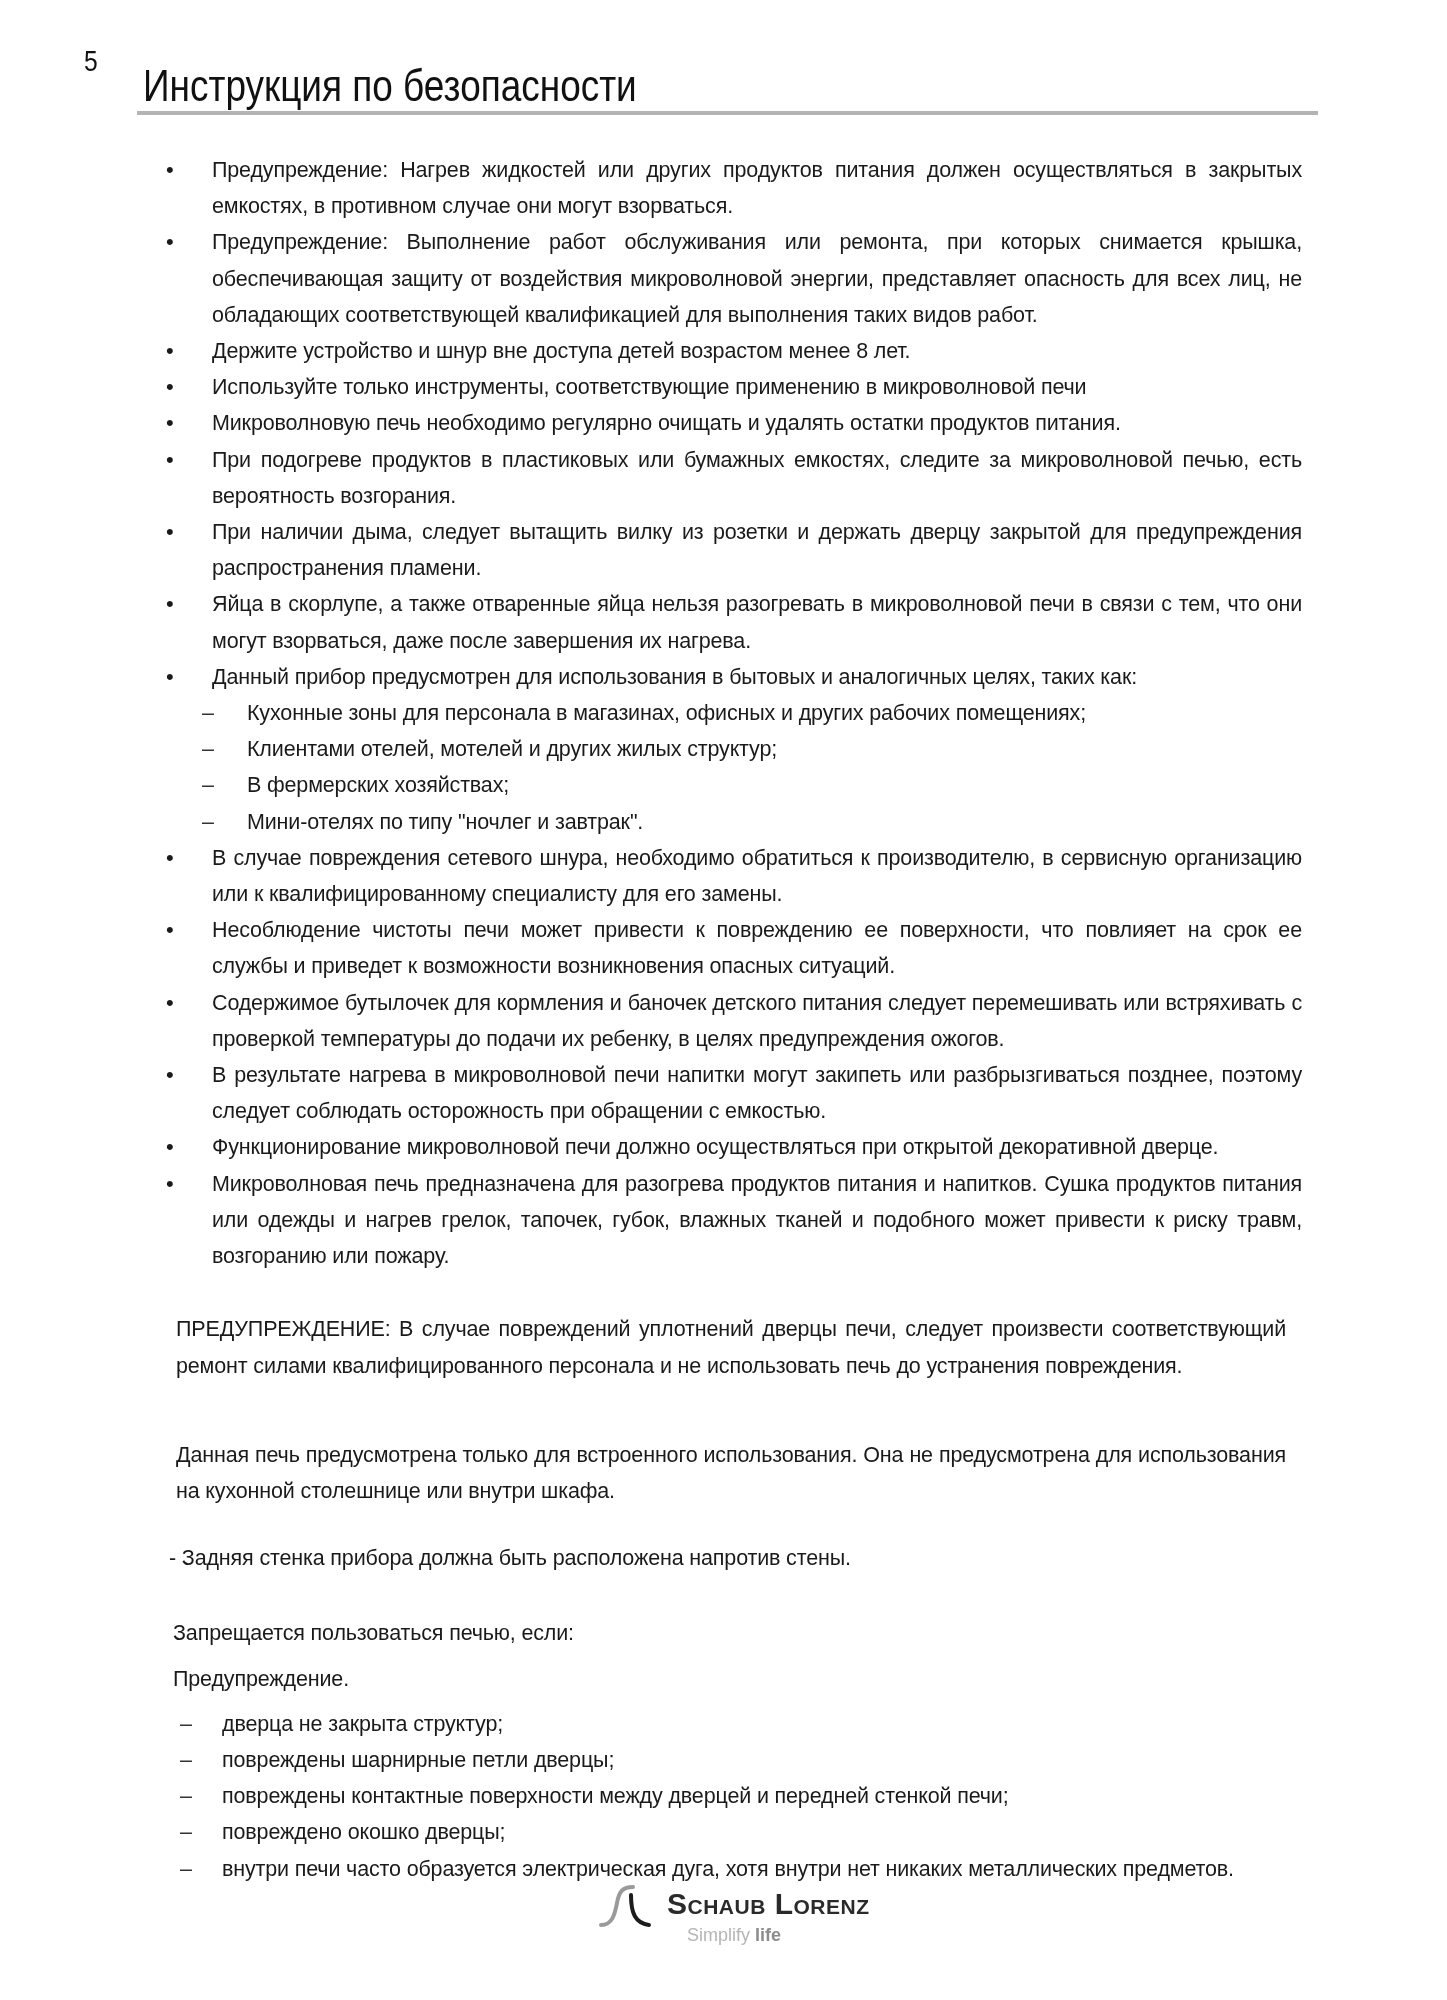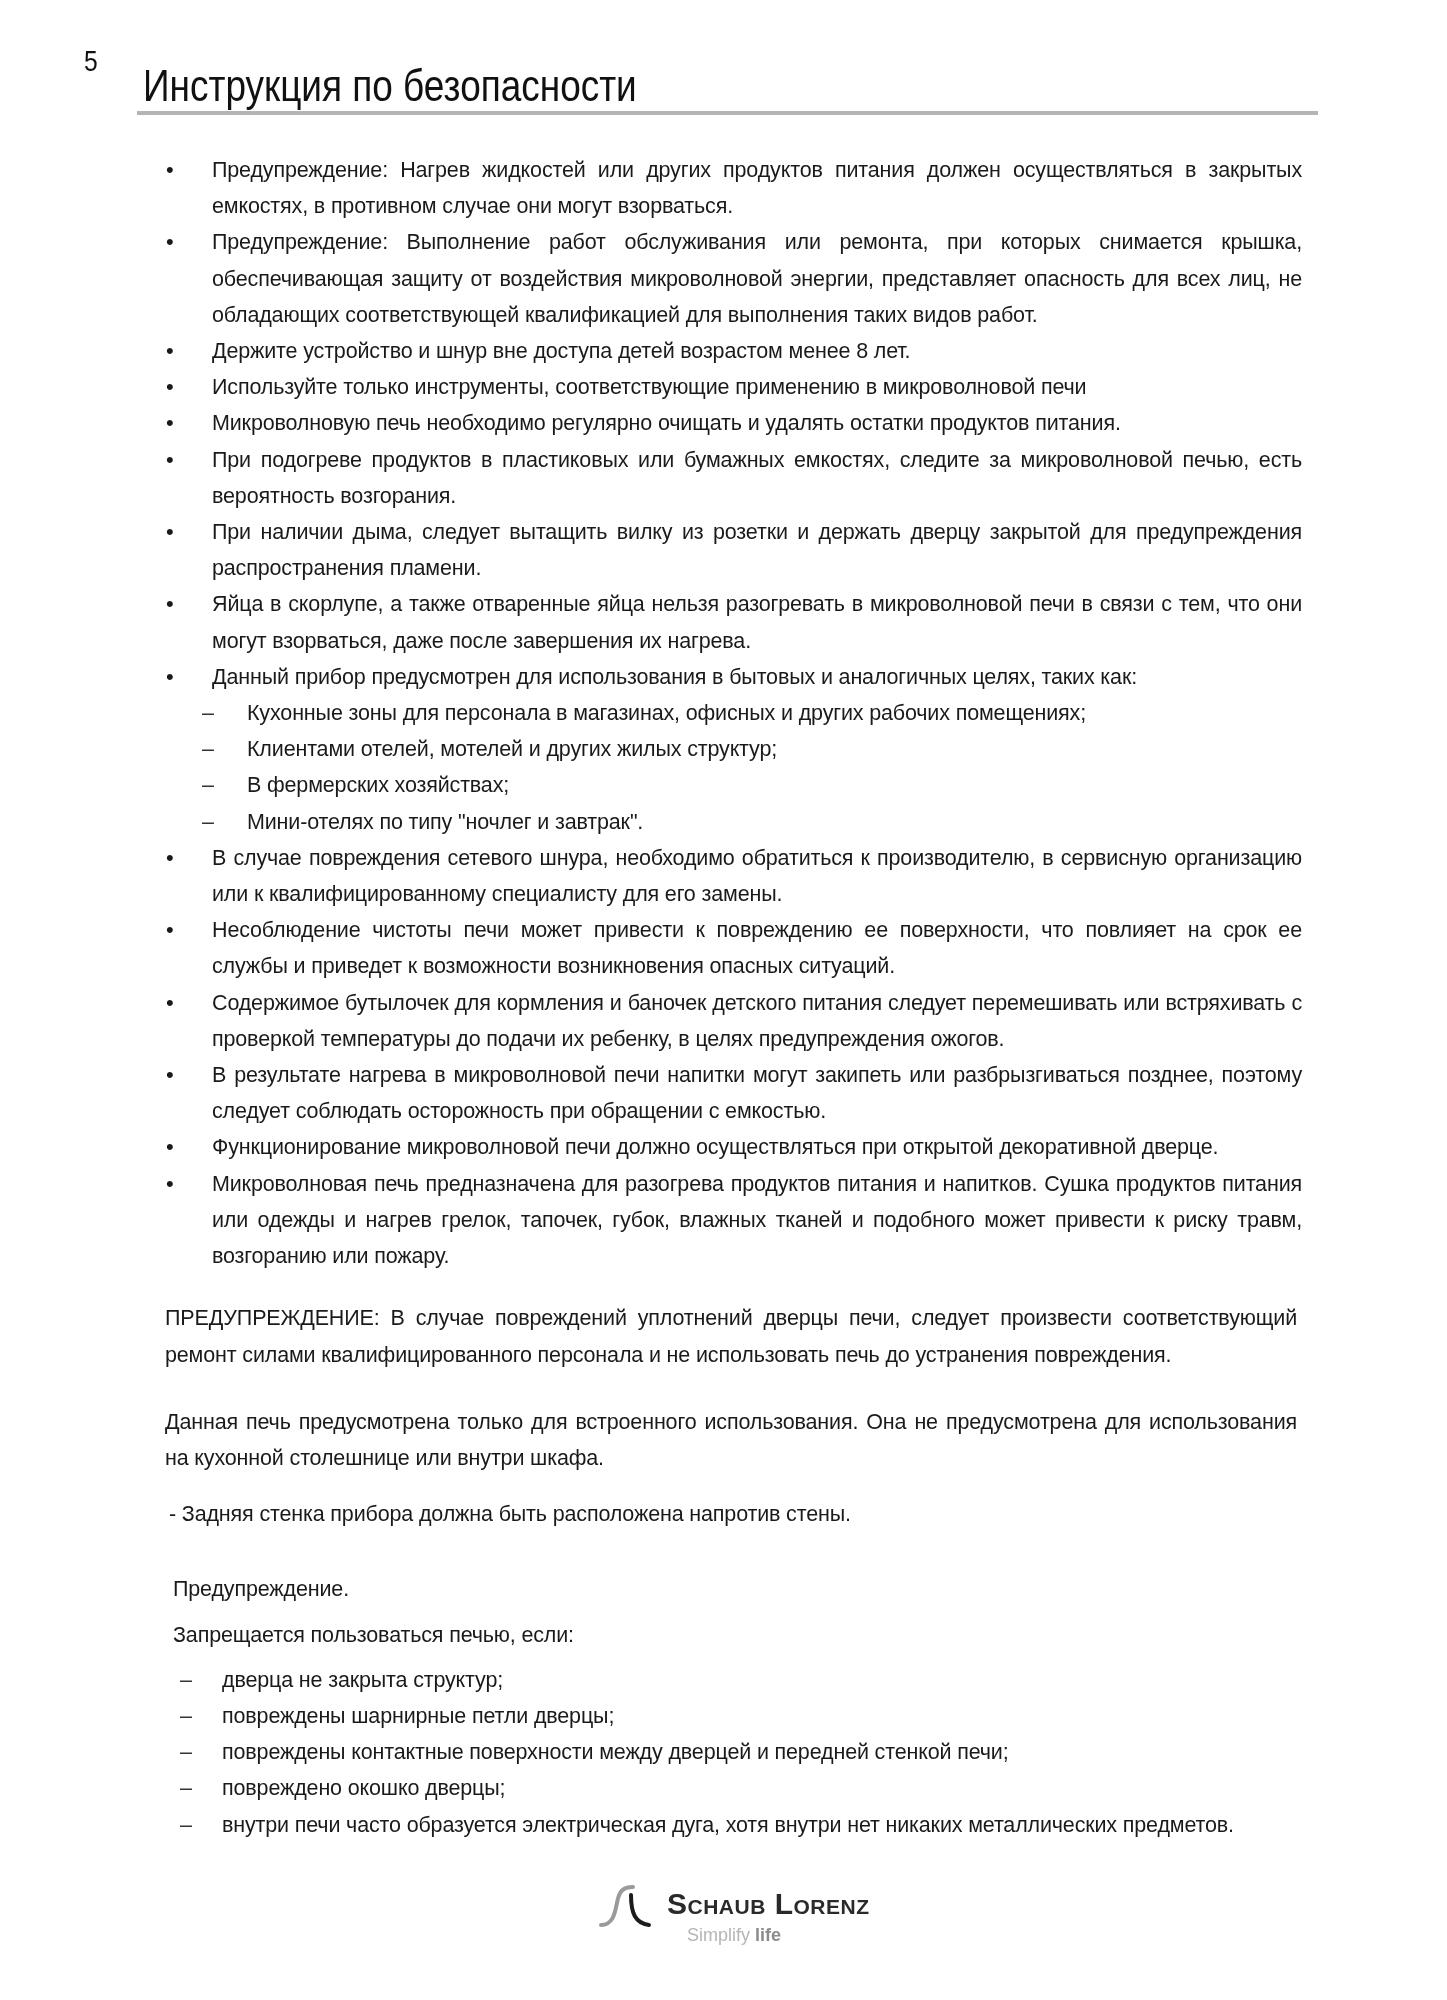--- a/index.html
+++ b/index.html
@@ -14,21 +14,21 @@
   .content { position: absolute; left: 160px; top: 152px; width: 1142px;
              font-size: 21.5px; line-height: 36.2px; letter-spacing: -0.15px; }
   ul.bullets { list-style: none; margin: 0; padding: 0; }
   ul.bullets > li { position: relative; padding-left: 52px; text-align: justify; }
   ul.bullets > li .bullet { position: absolute; left: 6px; top: 0; font-size: 22px; }
   ul.sub { list-style: none; margin: 0; padding: 0; }
   ul.sub > li { position: relative; padding-left: 87px; }
   ul.sub > li .dash { position: absolute; left: 42px; top: 0; color: #333; }
   .li-text { display: block; }
 
-  p.para { margin: 5px; text-align: justify; }
+  p.para { margin: 16px; text-align: justify; }
   .gap-lg { height: 21px; }
   .gap-sm { height: 6px; }
   .plain-line { margin: 9px; }
   ul.final { list-style: none; margin: 6px 0 0 0; padding: 0; }
   ul.final > li { position: relative; padding-left: 62px; }
   ul.final > li .dash { position: absolute; left: 20px; top: 0; color: #333; }
 
   .logo { position: absolute; left: 599px; top: 1883px; width: 320px; height: 80px; }
   .logo-mark { position: absolute; left: 0; top: 0; width: 60px; height: 52px; }
   .logo-brand { position: absolute; left: 68px; top: 4px; font-size: 30px; font-weight: bold;
@@ -114,22 +114,22 @@
     </ul>
 
   <div class="gap-lg"></div>
   <p class="para">ПРЕДУПРЕЖДЕНИЕ: В случае повреждений уплотнений дверцы печи, следует произвести соответствующий ремонт силами квалифицированного персонала и не использовать печь до устранения повреждения.</p>
   <div class="gap-lg"></div>
   <p class="para">Данная печь предусмотрена только для встроенного использования. Она не предусмотрена для использования на кухонной столешнице или внутри шкафа.</p>
   <div class="gap-sm"></div>
   <p class="plain-line">- Задняя стенка прибора должна быть расположена напротив стены.</p>
   <div class="gap-lg"></div>
   <div style="padding-left:4px;">
+    <p class="plain-line">Запрещается пользоваться печью, если:</p>
     <p class="plain-line">Предупреждение.</p>
-    <p class="plain-line">Запрещается пользоваться печью, если:</p>
   </div>
   <ul class="final" id="final-list">
       <li><span class="dash">–</span><span>дверца не закрыта структур;</span></li>
       <li><span class="dash">–</span><span>повреждены шарнирные петли дверцы;</span></li>
       <li><span class="dash">–</span><span>повреждены контактные поверхности между дверцей и передней стенкой печи;</span></li>
       <li><span class="dash">–</span><span>повреждено окошко дверцы;</span></li>
       <li><span class="dash">–</span><span>внутри печи часто образуется электрическая дуга, хотя внутри нет никаких металлических предметов.</span></li>
     </ul>
 </div>
 

